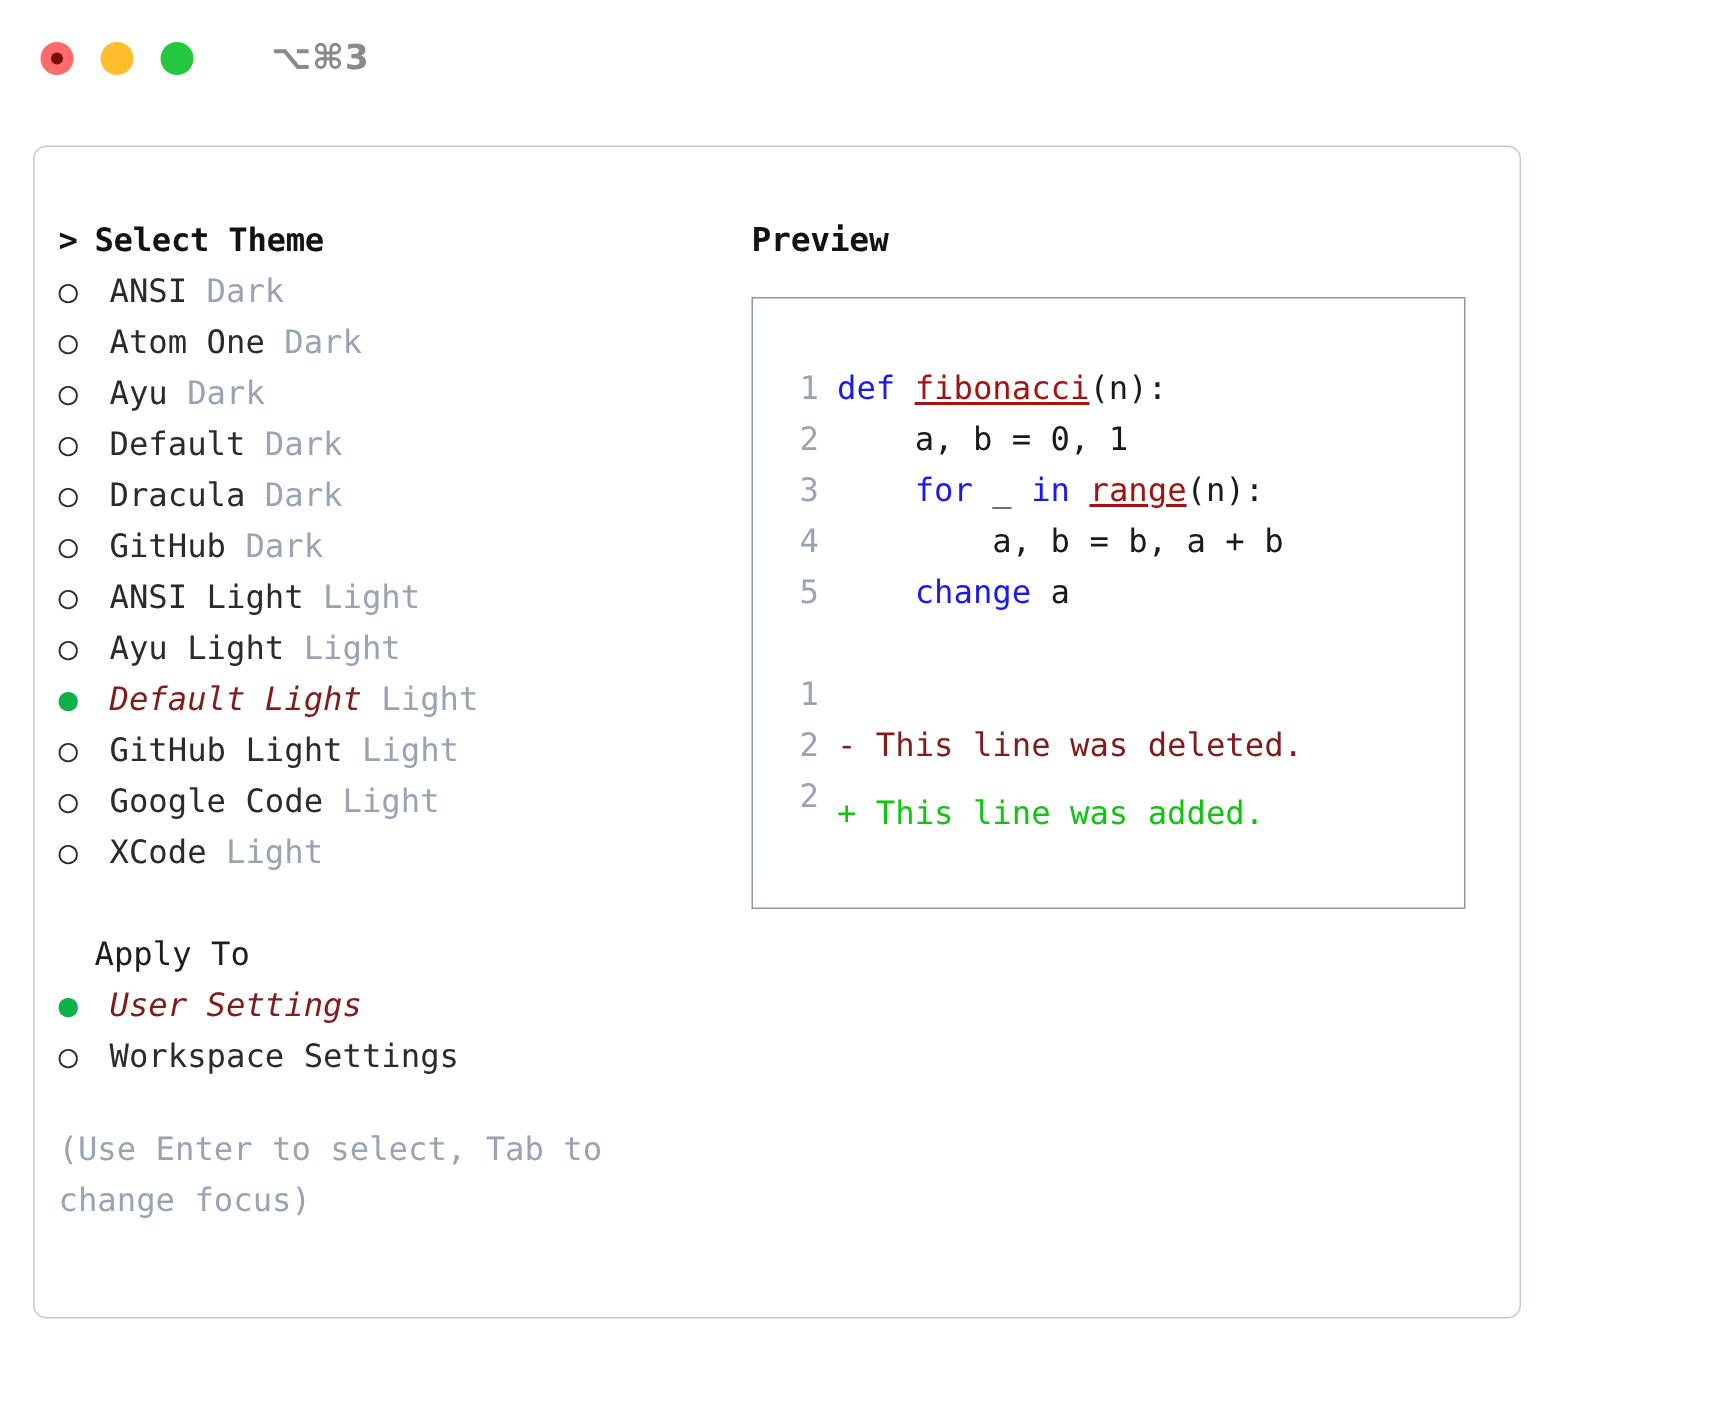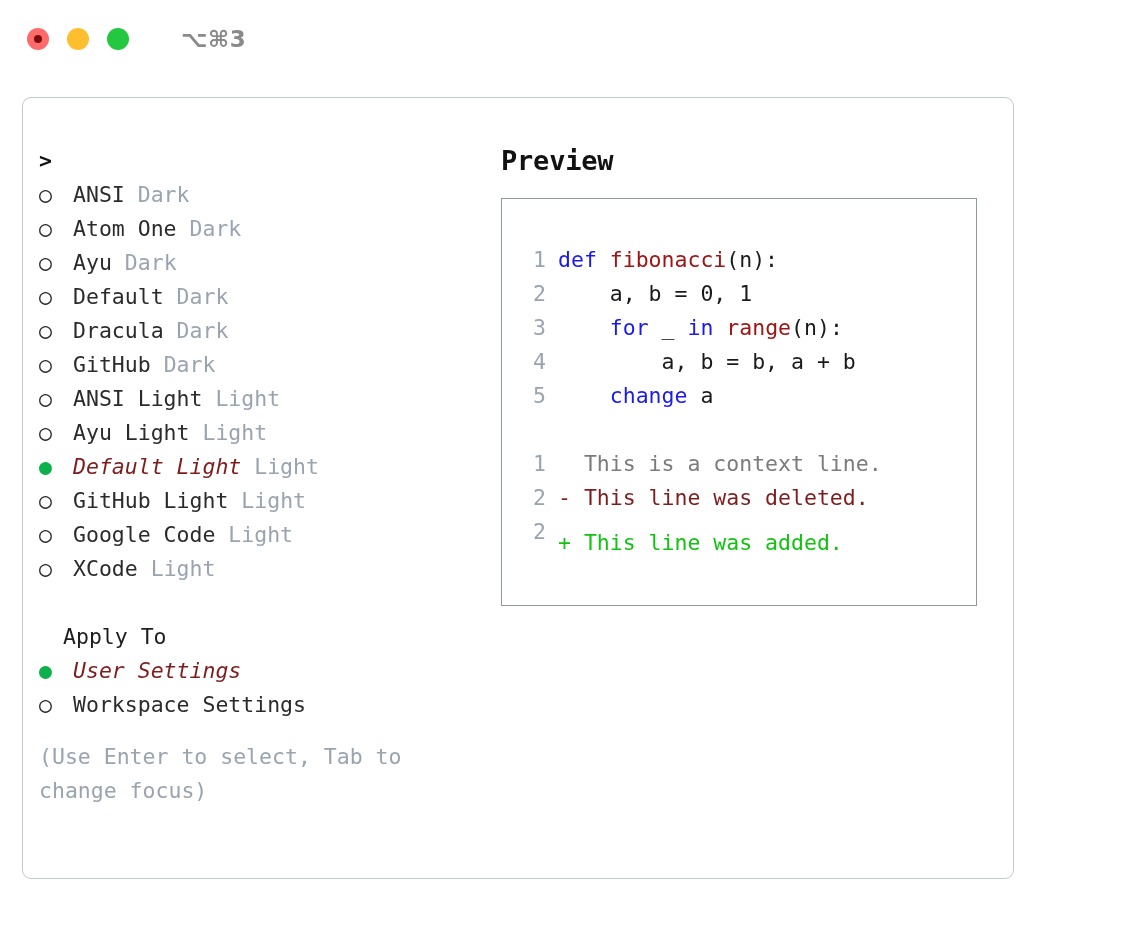--- a/index.html
+++ b/index.html
@@ -106,35 +106,35 @@
   .item-label.selected { color: #7f1d1d; font-style: italic; }
   .item-tag   { color: #9aa3b0; }
 
   .section-label {
     color: #1d1d1d;
   }
 
   .spacer-row { height: 34px; }
 
   .hint {
-    margin-top: 18px;
+    margin-top: 28px;
     width: 412px;
     font-size: 21.5px;
     line-height: 34px;
     color: #9aa3b0;
   }
 
   
   .right-col {
     position: absolute;
     left: 478px; top: 46px;
     width: 500px;
   }
   .preview-title {
-    font-size: 27px;
+    font-size: 22px;
     font-weight: bold;
     color: #121212;
     line-height: 34px;
     letter-spacing: -0.2px;
   }
 
   .preview-box {
     margin-top: 20px;
     width: 476px;
     height: 408px;
@@ -154,21 +154,21 @@
   }
   .lineno {
     flex: 0 0 30px;
     text-align: right;
     color: #9aa3b0;
     margin-right: 12px;
   }
   .code-text { color: #1a1a1a; }
 
   .tok-kw   { color: #1a1aee; }
-  .tok-fn   { color: #a01414; }
+  .tok-fn   { color: #a01414; text-decoration: underline; }
   .tok-plain{ color: #1a1a1a; }
 
   .diff-gap { height: 34px; }
   .diff-ctx { color: #7b7b7b; }
   .diff-del { color: #7f1d1d; }
   .diff-add { color: #10c410; margin-top: 21px; }
 </style>
 </head>
 <body>
 
@@ -183,21 +183,21 @@
       <div class="light green"></div>
     </div>
     <div class="shortcut">⌥⌘3</div>
   </div>
 
   <div class="panel">
 
     <div class="left-col">
 
       <div class="row header-row">
-        <span class="marker">&gt;</span>
+        <span class="marker">&gt;</span><span>Select Theme</span>
       </div>
 
       <div class="row">
         <span class="marker">○</span><span class="item-label">ANSI</span><span class="item-tag">&nbsp;</span><span class="item-tag">Dark</span>
       </div>
 
       <div class="row">
         <span class="marker">○</span><span class="item-label">Atom One</span><span class="item-tag">&nbsp;</span><span class="item-tag">Dark</span>
       </div>
 
@@ -279,21 +279,21 @@
           <span class="lineno">4</span><span class="code-text tok-plain">        a, b = b, a + b</span>
         </div>
 
         <div class="code-line">
           <span class="lineno">5</span><span class="code-text"><span class="tok-plain">    </span><span class="tok-kw">change</span><span class="tok-plain"> a</span></span>
         </div>
 
         <div class="diff-gap"></div>
 
         <div class="code-line">
-          <span class="lineno">1</span><span class="code-text diff-ctx">  This is a context line.</span>
+          <span class="lineno">1</span>
         </div>
 
         <div class="code-line">
           <span class="lineno">2</span><span class="code-text diff-del">- This line was deleted.</span>
         </div>
 
         <div class="code-line">
           <span class="lineno">2</span><span class="code-text diff-add">+ This line was added.</span>
         </div>
 

